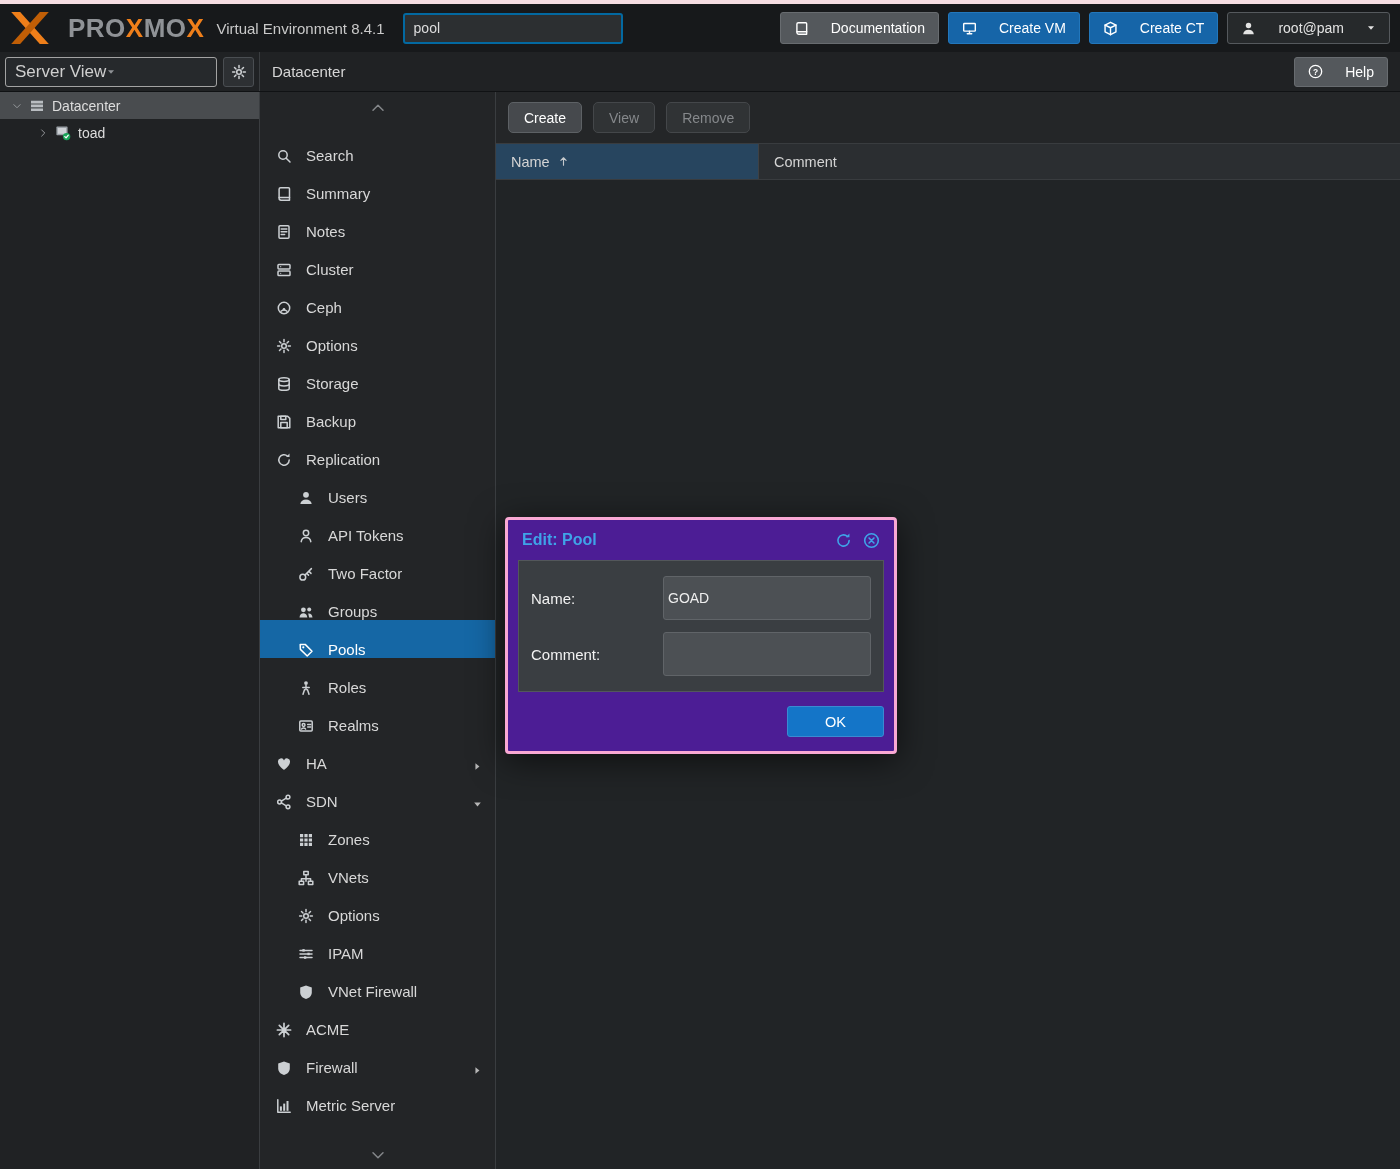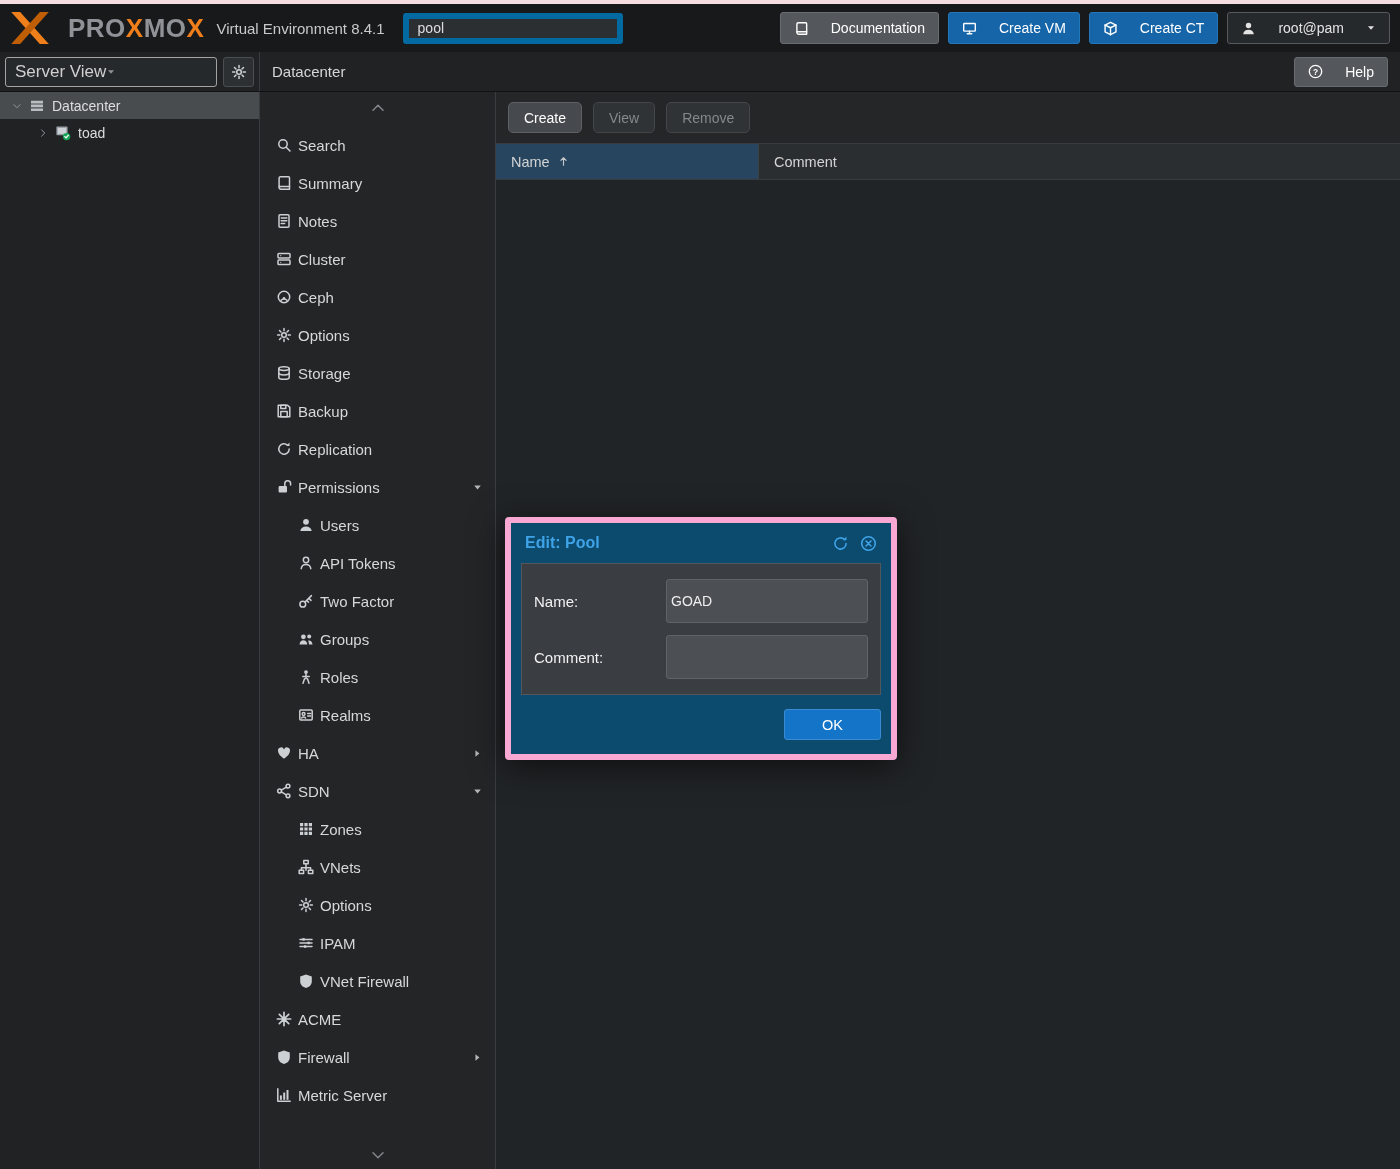--- a/index.html
+++ b/index.html
@@ -13,21 +13,21 @@
   
   .pink-strip{height:4px;background:#f6dde2}
 
   
   .topbar{height:48px;background:#17191b;display:flex;align-items:center;padding:0 10px;gap:8px}
   .logo{display:flex;align-items:center;gap:18px}
   .logo .xmark svg{width:40px;height:34px}
   .wordmark{font-size:26px;font-weight:bold;color:#8f9296;letter-spacing:.5px;display:flex}
   .wordmark .orange{color:#ef7f1a}
   .subtitle{color:#c9c9c9;font-size:15px;margin-left:4px;white-space:nowrap}
-  .search-input{margin-left:10px;width:220px;height:31px;background:#2c2f31;border:6px solid #0369a1;
+  .search-input{margin-left:10px;width:220px;height:31px;background:#2c2f31;border:2px solid #0369a1;
     border-radius:3px;color:#ddd;padding:0 9px;font-size:14px;outline:none}
   .topbar-right{margin-left:auto;display:flex;gap:9px;align-items:center}
   .btn{display:inline-flex;align-items:center;gap:22px;height:32px;padding:0 13px;border-radius:3px;
     font-size:14px;color:#fff;border:1px solid transparent;cursor:pointer;white-space:nowrap;background:none}
   .btn svg{width:15px;height:15px}
   .btn-gray{background:#54585c;border-color:#686c70}
   .btn-blue{background:#1665a8;border-color:#2277bc}
   .btn-dark{background:#26292b;border-color:#55595d;color:#e3e3e3}
   .small-caret svg{width:10px;height:10px}
 
@@ -49,21 +49,21 @@
   .tree-row.selected{background:#494c4f}
   .tree-row.child{padding-left:38px}
   .tree-caret{color:#9a9da0;display:flex}
   .tree-caret svg{width:10px;height:10px}
   .tree-icon{color:#b9bdc1;display:flex}
 
   .nav-panel{width:236px;background:#232527;border-right:1px solid #3a3d40;position:relative;padding-top:34px;overflow:hidden}
   .nav-chevron{position:absolute;left:50%;transform:translateX(-50%);color:#84878a;cursor:pointer}
   .nav-chevron.top{top:8px}
   .nav-chevron.bottom{bottom:6px}
-  .nav-item{height:38px;display:flex;align-items:center;gap:4px;padding:0 12px 0 14px;font-size:15px;color:#d8d8d8;cursor:pointer}
+  .nav-item{height:38px;display:flex;align-items:flex-end;gap:12px;padding:0 12px 0 14px;font-size:15px;color:#d8d8d8;cursor:pointer}
   .nav-item.indent{padding-left:36px}
   .nav-item.selected{background:#1567a5;color:#fff}
   .nav-item.selected .nicon{color:#fff}
   .nicon{width:20px;display:flex;justify-content:center;color:#ccd0d3;flex:none}
   .nlabel{white-space:nowrap}
   .ncaret{margin-left:auto;color:#b6b6b6;display:flex}
   .ncaret svg{width:11px;height:11px}
 
   .content{flex:1;display:flex;flex-direction:column;background:#242628;min-width:0}
   .toolbar{padding:10px 12px;display:flex;gap:11px}
@@ -72,21 +72,21 @@
   .tbtn.disabled{background:#303335;border:1px solid #44474a;color:#85888b}
   .thead{display:flex;height:37px;border-top:1px solid #393c3f;border-bottom:1px solid #393c3f;background:#2b2e31}
   .th{display:flex;align-items:center;gap:7px;padding:0 15px;font-size:14.5px;color:#d4d4d4;border-right:1px solid #3e4144;cursor:pointer}
   .th.name{width:263px;background:#27455f}
   .th.comment{flex:1;border-right:none}
   .sort-icon{color:#c6c9cc;display:flex}
   .sort-icon svg{width:13px;height:13px}
   .tbody{flex:1;background:#212426}
 
   
-  .modal{position:absolute;left:505px;top:517px;width:392px;background:#0c4a6e;border:6px solid #f9a8d4;
+  .modal{position:absolute;left:505px;top:517px;width:392px;background:#4c1d95;border:3px solid #f9a8d4;
     border-radius:4px;box-shadow:0 6px 34px rgba(0,0,0,.6);z-index:10}
   .modal-header{display:flex;align-items:center;padding:11px 14px}
   .modal-title{color:#3fa3e8;font-size:16px;font-weight:bold}
   .modal-icons{margin-left:auto;display:flex;gap:11px;color:#3fa3e8;align-items:center}
   .modal-icons svg{width:17px;height:17px}
   .micon{cursor:pointer;display:flex}
   .modal-body{margin:0 10px;background:#3a3e42;border:1px solid #53575b;padding:15px 12px;
     display:flex;flex-direction:column;gap:12px}
   .form-row{display:flex;align-items:center}
   .form-label{width:132px;font-size:15px;color:#f2f2f2;flex:none}
@@ -318,34 +318,20 @@
         </div>
         <div class="nav-item">
           <span class="nicon">
             <svg viewBox="0 0 16 16" fill="none" stroke="currentColor" stroke-width="1.5" stroke-linecap="round" stroke-linejoin="round">
               <path d="M13.2 8a5.2 5.2 0 1 1-1.6-3.8"></path>
               <path d="M13.5 1.6v3.4h-3.4z" fill="currentColor" stroke="none"></path>
             </svg>
           </span>
           <span class="nlabel">Replication</span>
         </div>
-        <div class="nav-item">
-          <span class="nicon">
-            <svg viewBox="0 0 16 16" fill="none" stroke="currentColor" stroke-width="1.5" stroke-linecap="round" stroke-linejoin="round">
-              <rect x="2.6" y="7" width="8.4" height="6.4" rx="1" fill="currentColor" stroke="none"></rect>
-              <path d="M8.8 7V4.7a2.9 2.9 0 0 1 5.8 0V6"></path>
-            </svg>
-          </span>
-          <span class="nlabel">Permissions</span>
-          <span class="ncaret">
-            <svg viewBox="0 0 16 16" fill="none" stroke="currentColor" stroke-width="1.5" stroke-linecap="round" stroke-linejoin="round">
-              <path d="M3.2 5l4.8 5.8L12.8 5z" fill="currentColor" stroke="none"></path>
-            </svg>
-          </span>
-        </div>
         <div class="nav-item indent">
           <span class="nicon">
             <svg viewBox="0 0 16 16" fill="none" stroke="currentColor" stroke-width="1.5" stroke-linecap="round" stroke-linejoin="round">
               <circle cx="8" cy="4.8" r="2.9" fill="currentColor" stroke="none"></circle>
               <path d="M2.3 14c.4-3 2.7-4.6 5.7-4.6s5.3 1.6 5.7 4.6z" fill="currentColor" stroke="none"></path>
             </svg>
           </span>
           <span class="nlabel">Users</span>
         </div>
         <div class="nav-item indent">
@@ -369,20 +355,29 @@
         <div class="nav-item indent">
           <span class="nicon">
             <svg viewBox="0 0 16 16" fill="none" stroke="currentColor" stroke-width="1.5" stroke-linecap="round" stroke-linejoin="round">
               <circle cx="5.4" cy="5.8" r="2.4" fill="currentColor" stroke="none"></circle>
               <circle cx="11.2" cy="5.4" r="2" fill="currentColor" stroke="none"></circle>
               <path d="M1.5 13.4c.3-2.7 1.9-4.1 3.9-4.1s3.6 1.4 3.9 4.1z" fill="currentColor" stroke="none"></path>
               <path d="M10.2 9.5c2.2-.4 4 1 4.3 3.9h-3.4" fill="currentColor" stroke="none"></path>
             </svg>
           </span>
           <span class="nlabel">Groups</span>
+        </div>
+        <div class="nav-item indent selected">
+          <span class="nicon">
+            <svg viewBox="0 0 16 16" fill="none" stroke="currentColor" stroke-width="1.5" stroke-linecap="round" stroke-linejoin="round">
+              <path d="M2.2 2.4h5L14 9.2 9.2 14 2.4 7.4z"></path>
+              <circle cx="5.3" cy="5.3" r="1.1" fill="currentColor" stroke="none"></circle>
+            </svg>
+          </span>
+          <span class="nlabel">Pools</span>
         </div>
         <div class="nav-item indent">
           <span class="nicon">
             <svg viewBox="0 0 16 16" fill="none" stroke="currentColor" stroke-width="1.5" stroke-linecap="round" stroke-linejoin="round">
               <circle cx="8" cy="3.1" r="1.9" fill="currentColor" stroke="none"></circle>
               <path d="M8 5.3v4.5M4.8 7.4h6.4M6.5 9.8L5 14.2M9.5 9.8l1.5 4.4"></path>
             </svg>
           </span>
           <span class="nlabel">Roles</span>
         </div>

